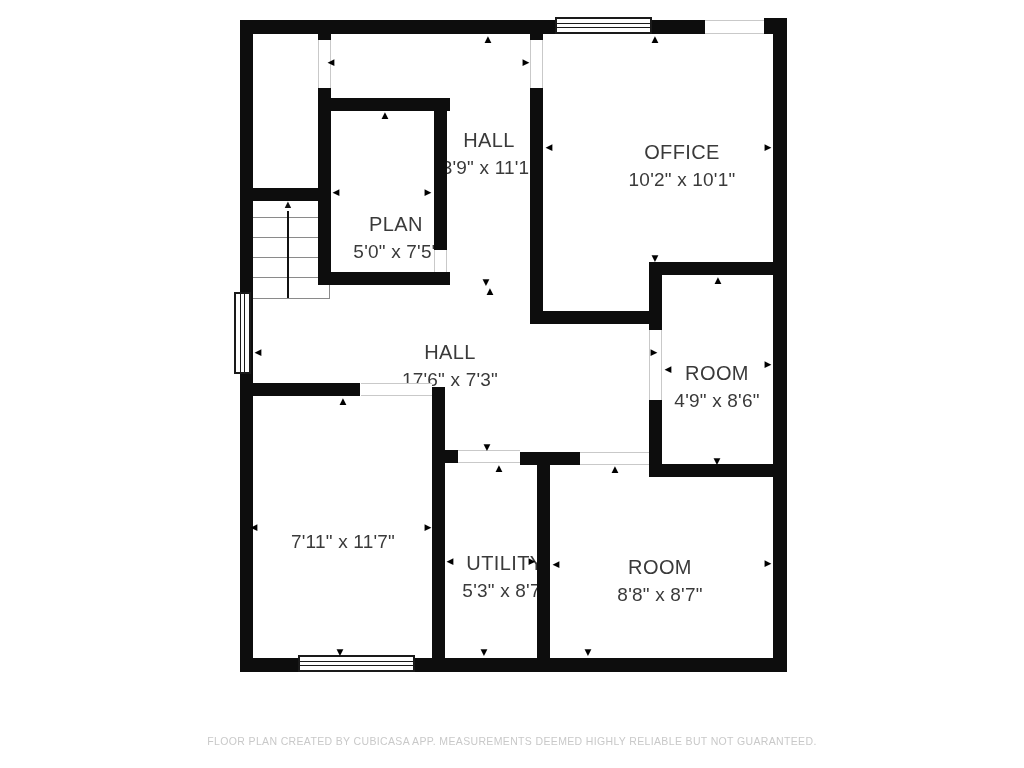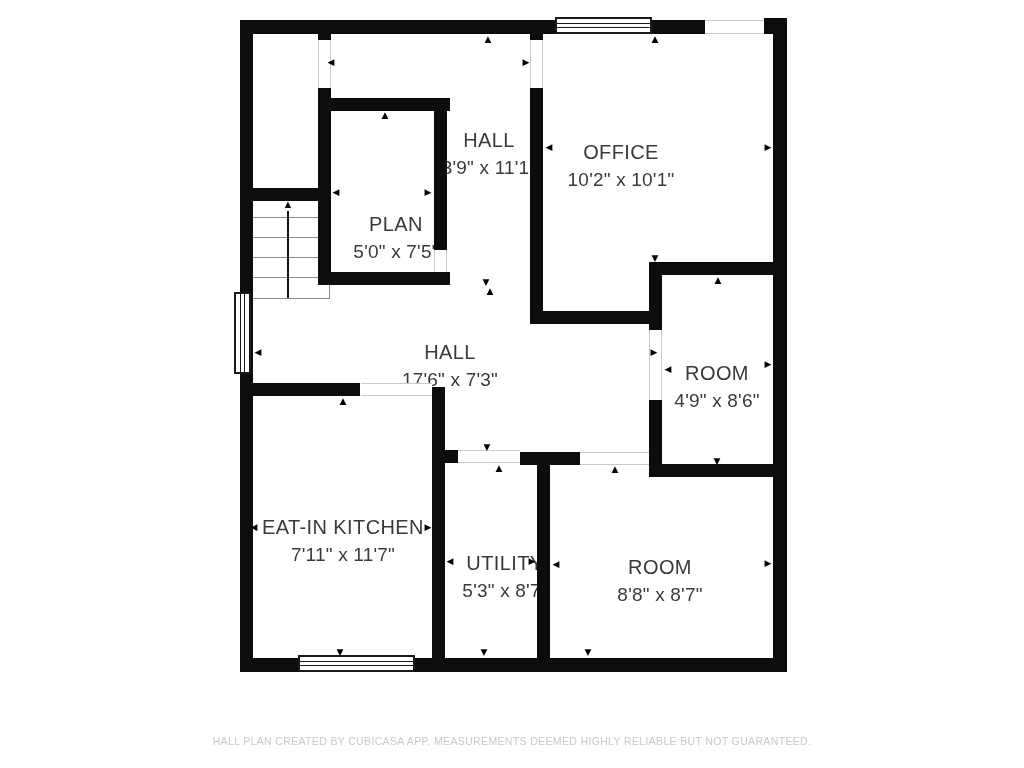--- a/index.html
+++ b/index.html
@@ -96,38 +96,37 @@
     <div class="tread" style="top:56px"></div>
     <div class="tread" style="top:76px"></div>
     <div class="stair-rail" style="left:34px"></div>
     <div class="stair-arrow" style="left:35px;top:-2px">▲</div>
   </div>
 
   <div class="room-label" style="left:489px;top:154px">
     <div class="rname">HALL</div>
     <div class="rdims">3'9" x 11'1"</div>
   </div>
-  <div class="room-label" style="left:621px;top:166px">
+  <div class="room-label" style="left:682px;top:166px">
     <div class="rname">OFFICE</div>
     <div class="rdims">10'2" x 10'1"</div>
   </div>
   <div class="room-label" style="left:396px;top:238px">
     <div class="rname">PLAN</div>
     <div class="rdims">5'0" x 7'5"</div>
   </div>
   <div class="room-label" style="left:450px;top:366px">
     <div class="rname">HALL</div>
     <div class="rdims">17'6" x 7'3"</div>
   </div>
   <div class="room-label" style="left:717px;top:387px">
     <div class="rname">ROOM</div>
     <div class="rdims">4'9" x 8'6"</div>
   </div>
   <div class="room-label" style="left:343px;top:541px">
-    <div class="rname">EAT-IN KITCHEN</div>
     <div class="rdims">7'11" x 11'7"</div>
   </div>
   <div class="room-label" style="left:505px;top:577px">
     <div class="rname">UTILITY</div>
     <div class="rdims">5'3" x 8'7"</div>
   </div>
   <div class="room-label" style="left:660px;top:581px">
     <div class="rname">ROOM</div>
     <div class="rdims">8'8" x 8'7"</div>
   </div>
@@ -160,15 +159,15 @@
 
   <span class="tri" style="left:526px;top:62px">▶</span>
   <span class="tri" style="left:768px;top:147px">▶</span>
   <span class="tri" style="left:428px;top:192px">▶</span>
   <span class="tri" style="left:654px;top:352px">▶</span>
   <span class="tri" style="left:768px;top:364px">▶</span>
   <span class="tri" style="left:428px;top:527px">▶</span>
   <span class="tri" style="left:532px;top:561px">▶</span>
   <span class="tri" style="left:768px;top:563px">▶</span>
 
-  <div class="footer">HALL PLAN CREATED BY CUBICASA APP. MEASUREMENTS DEEMED HIGHLY RELIABLE BUT NOT GUARANTEED.</div>
+  <div class="footer">FLOOR PLAN CREATED BY CUBICASA APP. MEASUREMENTS DEEMED HIGHLY RELIABLE BUT NOT GUARANTEED.</div>
 
 </div>
 
 </body></html>

